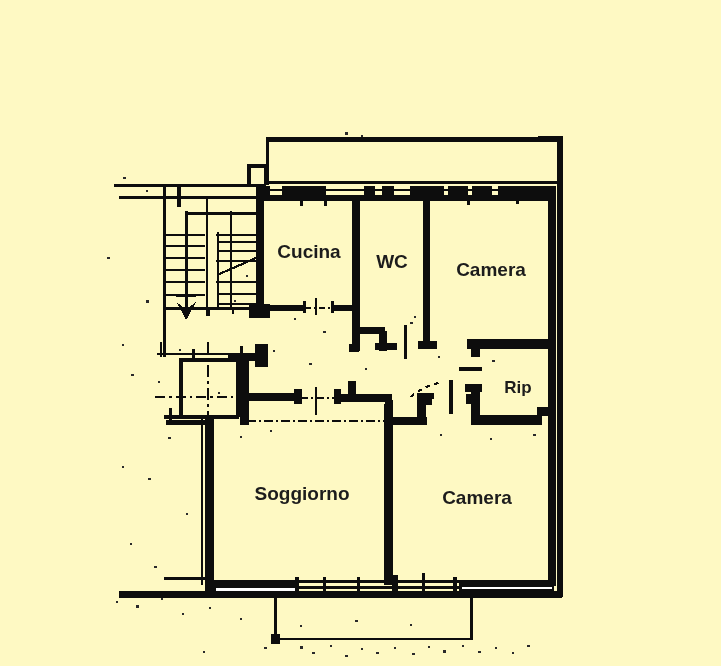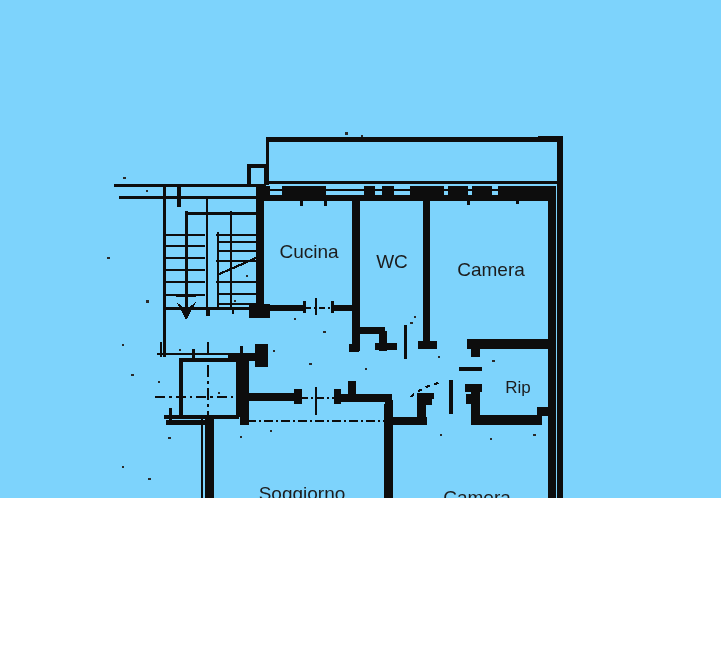--- a/index.html
+++ b/index.html
@@ -1,16 +1,16 @@
 <!DOCTYPE html>
 <html><head>
 <meta charset="utf-8">
 <style>
   html,body{margin:0;padding:0;background:#ffffff;}
-  .wrap{position:relative;width:721px;height:498px;background:#7dd3fc;overflow:hidden;}
+  .wrap{position:relative;width:721px;height:666px;background:#fef9c3;overflow:hidden;font-weight:bold;}
   svg{position:absolute;left:0;top:0;filter:blur(0.28px);}
   text{font-family:"Liberation Sans", sans-serif;fill:#1c1c1c;}
 </style>
 </head>
 <body>
 <div class="wrap">
 <svg width="721" height="666" viewBox="0 0 721 666" shape-rendering="crispEdges">
 <g fill="#0d0d0d" stroke="none">
 
 <g>

